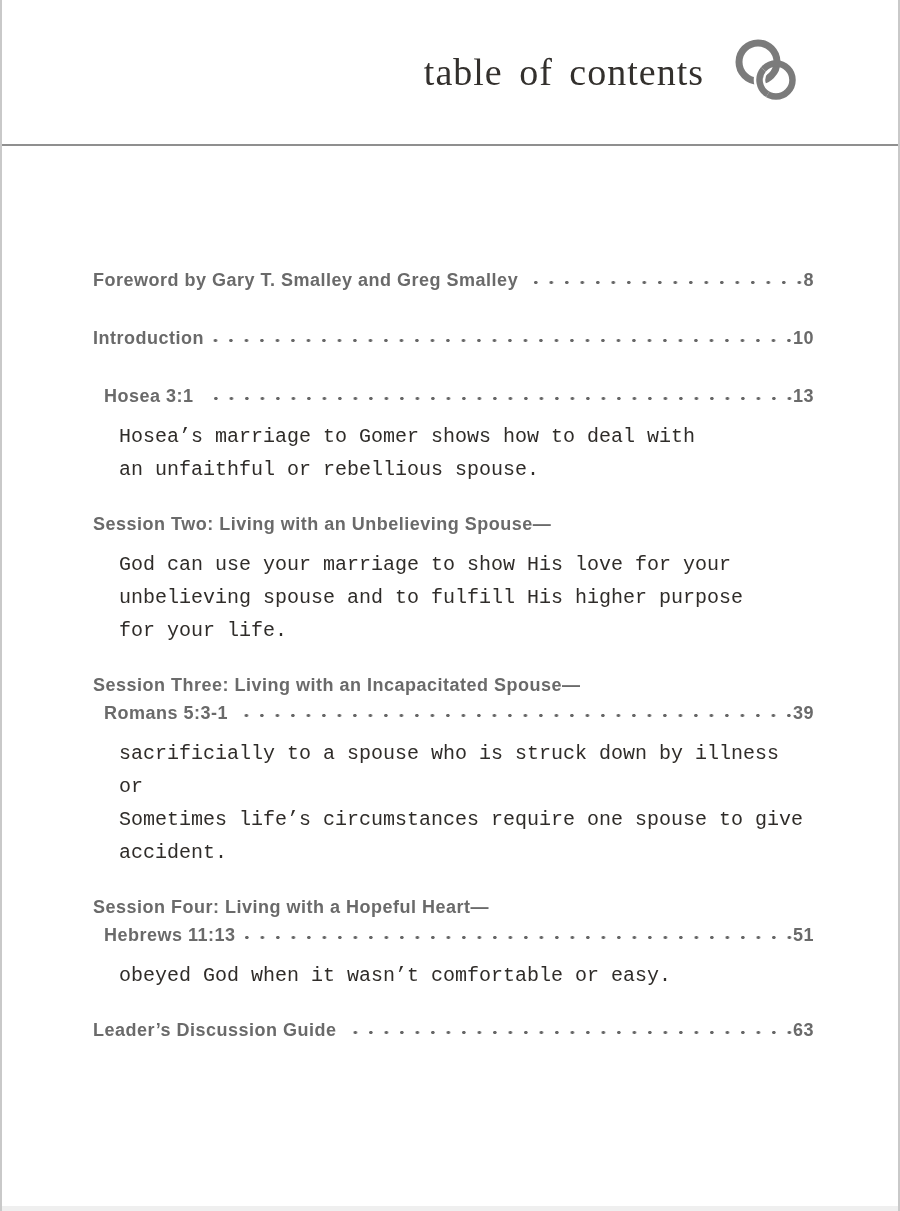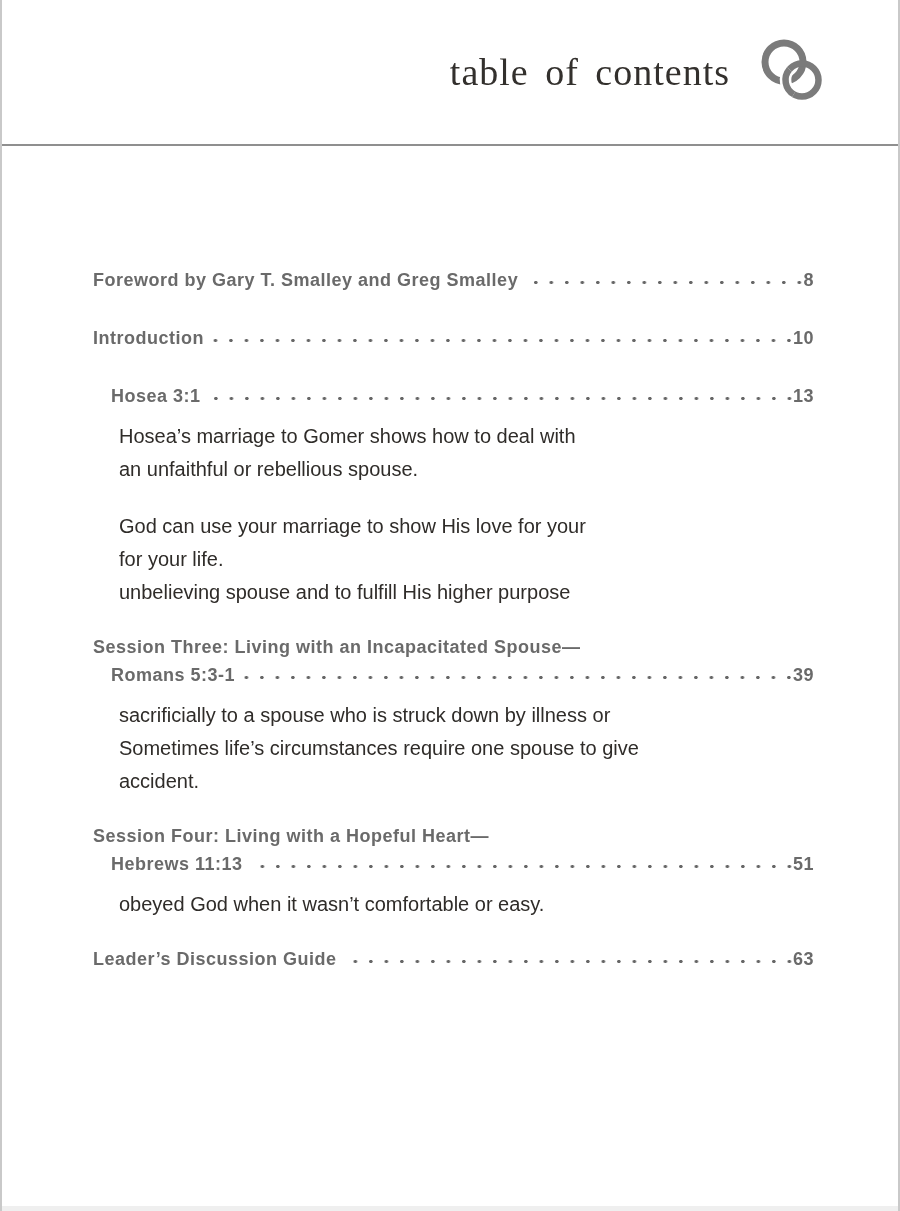--- a/index.html
+++ b/index.html
@@ -12,21 +12,21 @@
     border-right:2px solid #c9c9c9;
     overflow:hidden;
     font-family:"Liberation Sans",sans-serif;
   }
   .header{
     height:144px;
     border-bottom:2px solid #8f8f8f;
     display:flex;
     align-items:center;
     justify-content:flex-end;
-    padding-right:70px;
+    padding-right:96px;
     gap:26px;
   }
   .page-title{
     margin:0;
     font-family:"Liberation Serif","DejaVu Serif",serif;
     font-weight:400;
     font-size:38px;
     letter-spacing:1px;
     word-spacing:6px;
     color:#33302d;
@@ -44,40 +44,40 @@
     line-height:28px;
   }
   .etext{
     font-family:"Liberation Sans",sans-serif;
     font-weight:bold;
     font-size:18px;
     letter-spacing:0.5px;
     color:#6a6a6a;
     white-space:pre;
   }
-  .ref-row .etext{margin-left:18px;}
+  .ref-row .etext{margin-left:11px;}
   .leader{
     flex:1 1 auto;
     height:5px;
     margin:0 1px 0 9px;
     background-image:radial-gradient(circle at 12.5px 2.5px, #666666 1.4px, rgba(0,0,0,0) 2px);
     background-size:15.5px 5px;
     background-repeat:repeat-x;
     background-position:right 0 bottom 1px;
   }
   .pg{
     font-family:"Liberation Sans",sans-serif;
     font-weight:bold;
     font-size:18px;
     letter-spacing:0.5px;
     color:#6a6a6a;
   }
   .desc{
     margin:10px 0 0 26px;
-    font-family:Liberation Sans, sans-serif;
+    font-family:Liberation Mono, monospace;
     font-size:20px;
     line-height:33px;
     color:#2f2c29;
   }
   .bottom-strip{
     position:absolute;
     left:0;right:0;bottom:0;
     height:5px;
     background:#efefef;
   }
@@ -124,24 +124,28 @@
       <span class="leader"></span>
       <span class="pg">13</span>
     </div>
     <div class="desc">
           <div>Hosea’s marriage to Gomer shows how to deal with</div>
           <div>an unfaithful or rebellious spouse.</div>
         </div>
   </div>
 
   <div class="entry has-desc">
+    <div class="row title-row">
+      <span class="etext title">Session Two: Living with an Unbelieving Spouse—</span>
+
+    </div>
     <div class="desc">
           <div>God can use your marriage to show His love for your</div>
+          <div>unbelieving spouse and to fulfill His higher purpose</div>
           <div>for your life.</div>
-          <div>unbelieving spouse and to fulfill His higher purpose</div>
         </div>
   </div>
 
   <div class="entry has-desc">
     <div class="row title-row">
       <span class="etext title">Session Three: Living with an Incapacitated Spouse—</span>
 
     </div>
     <div class="row ref-row">
       <span class="etext ref">Romans 5:3-1</span>

